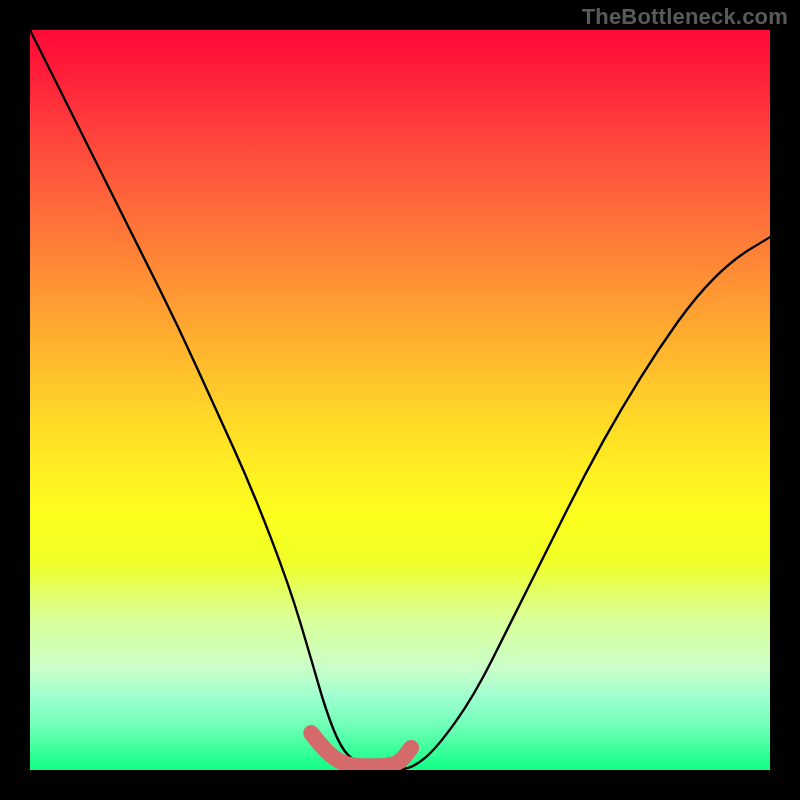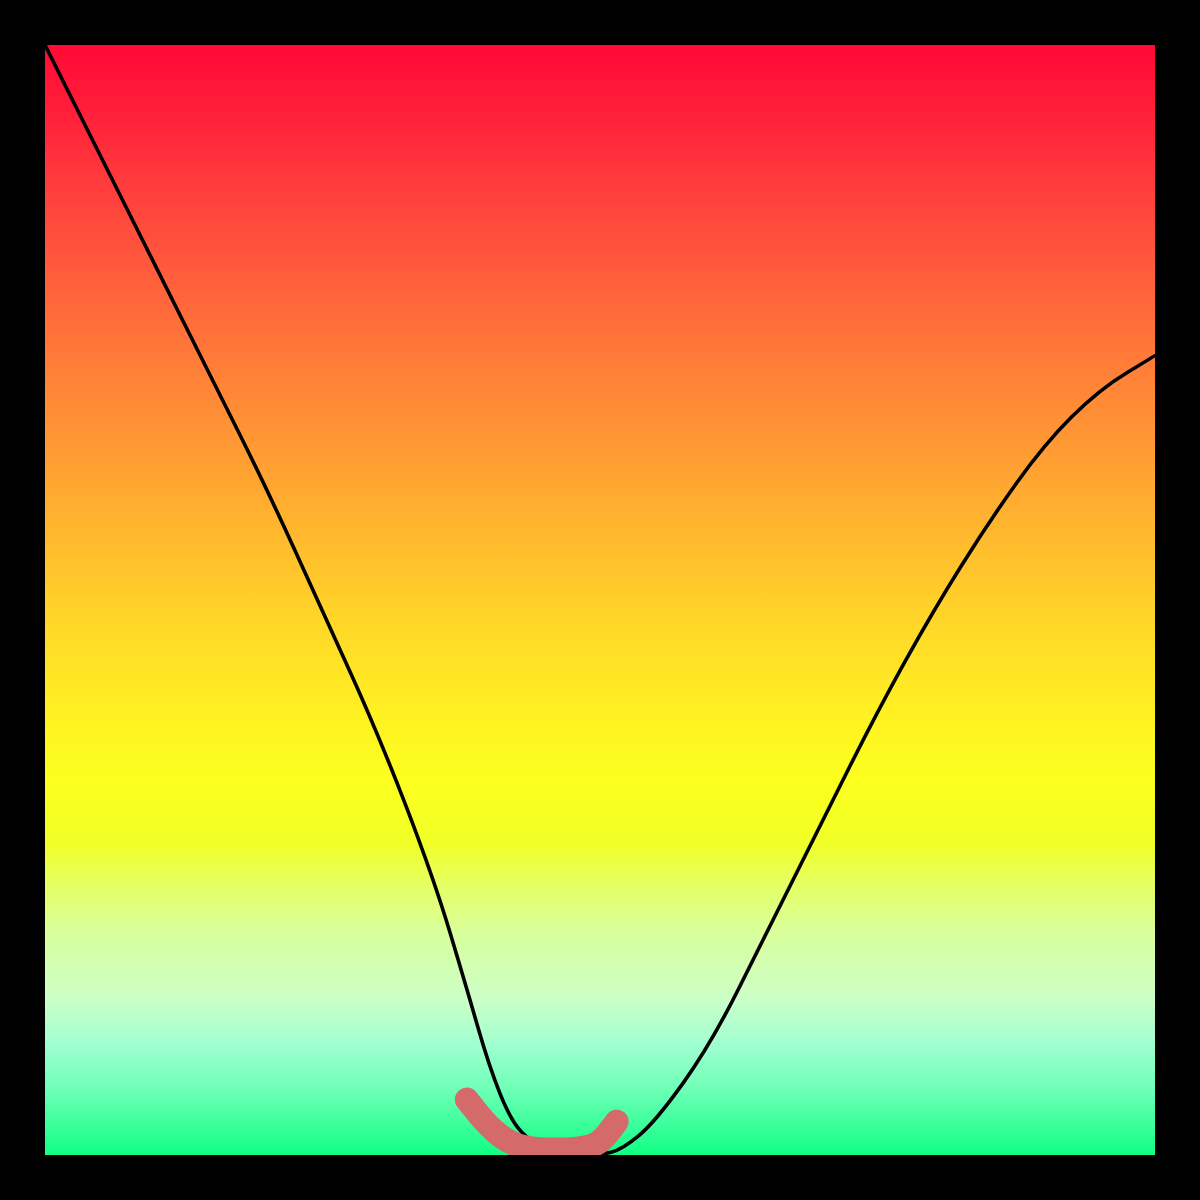--- a/index.html
+++ b/index.html
@@ -52,20 +52,21 @@
     position: absolute;
     top: 0; left: 0;
     width: 740px; height: 740px;
     z-index: 2;
   }
 </style>
 </head>
 <body>
 
 <div class="frame">
+  <div class="watermark">TheBottleneck.com</div>
   <div class="plot">
     <svg class="curves" viewBox="0 0 740 740" preserveAspectRatio="none">
       <g>
           <path d="M 0.00 0.00 Q 0.00 0.00 18.50 37.00 Q 37.00 74.00 55.50 111.00 Q 74.00 148.00 92.50 185.00 Q 111.00 222.00 129.50 259.00 Q 148.00 296.00 166.50 336.70 Q 185.00 377.40 203.50 418.10 Q 222.00 458.80 240.50 506.90 Q 259.00 555.00 270.10 592.00 Q 281.20 629.00 288.60 654.90 Q 296.00 680.80 303.40 699.30 Q 310.80 717.80 318.20 725.20 Q 325.60 732.60 333.00 736.30 Q 340.40 740.00 347.80 740.00 Q 355.20 740.00 362.60 740.00 Q 370.00 740.00 377.40 738.15 Q 384.80 736.30 395.90 727.05 Q 407.00 717.80 425.50 691.90 Q 444.00 666.00 462.50 629.00 Q 481.00 592.00 499.50 555.00 Q 518.00 518.00 536.50 481.00 Q 555.00 444.00 573.50 410.70 Q 592.00 377.40 610.50 347.80 Q 629.00 318.20 647.50 292.30 Q 666.00 266.40 684.50 247.90 Q 703.00 229.40 721.50 218.30 T 740.00 207.20" fill="none" stroke="#000000" stroke-linecap="round" stroke-linejoin="round" stroke-width="2.4"></path>
           <path d="M 281.20 703.00 Q 281.20 703.00 288.60 712.25 Q 296.00 721.50 303.40 727.05 Q 310.80 732.60 318.20 734.45 Q 325.60 736.30 333.00 736.30 Q 340.40 736.30 347.80 736.30 Q 355.20 736.30 362.60 734.45 Q 370.00 732.60 375.55 725.20 T 381.10 717.80" fill="none" stroke="#d46a6a" stroke-linecap="round" stroke-linejoin="round" stroke-width="16"></path>
         </g>
     </svg>
   </div>
 </div>
 

